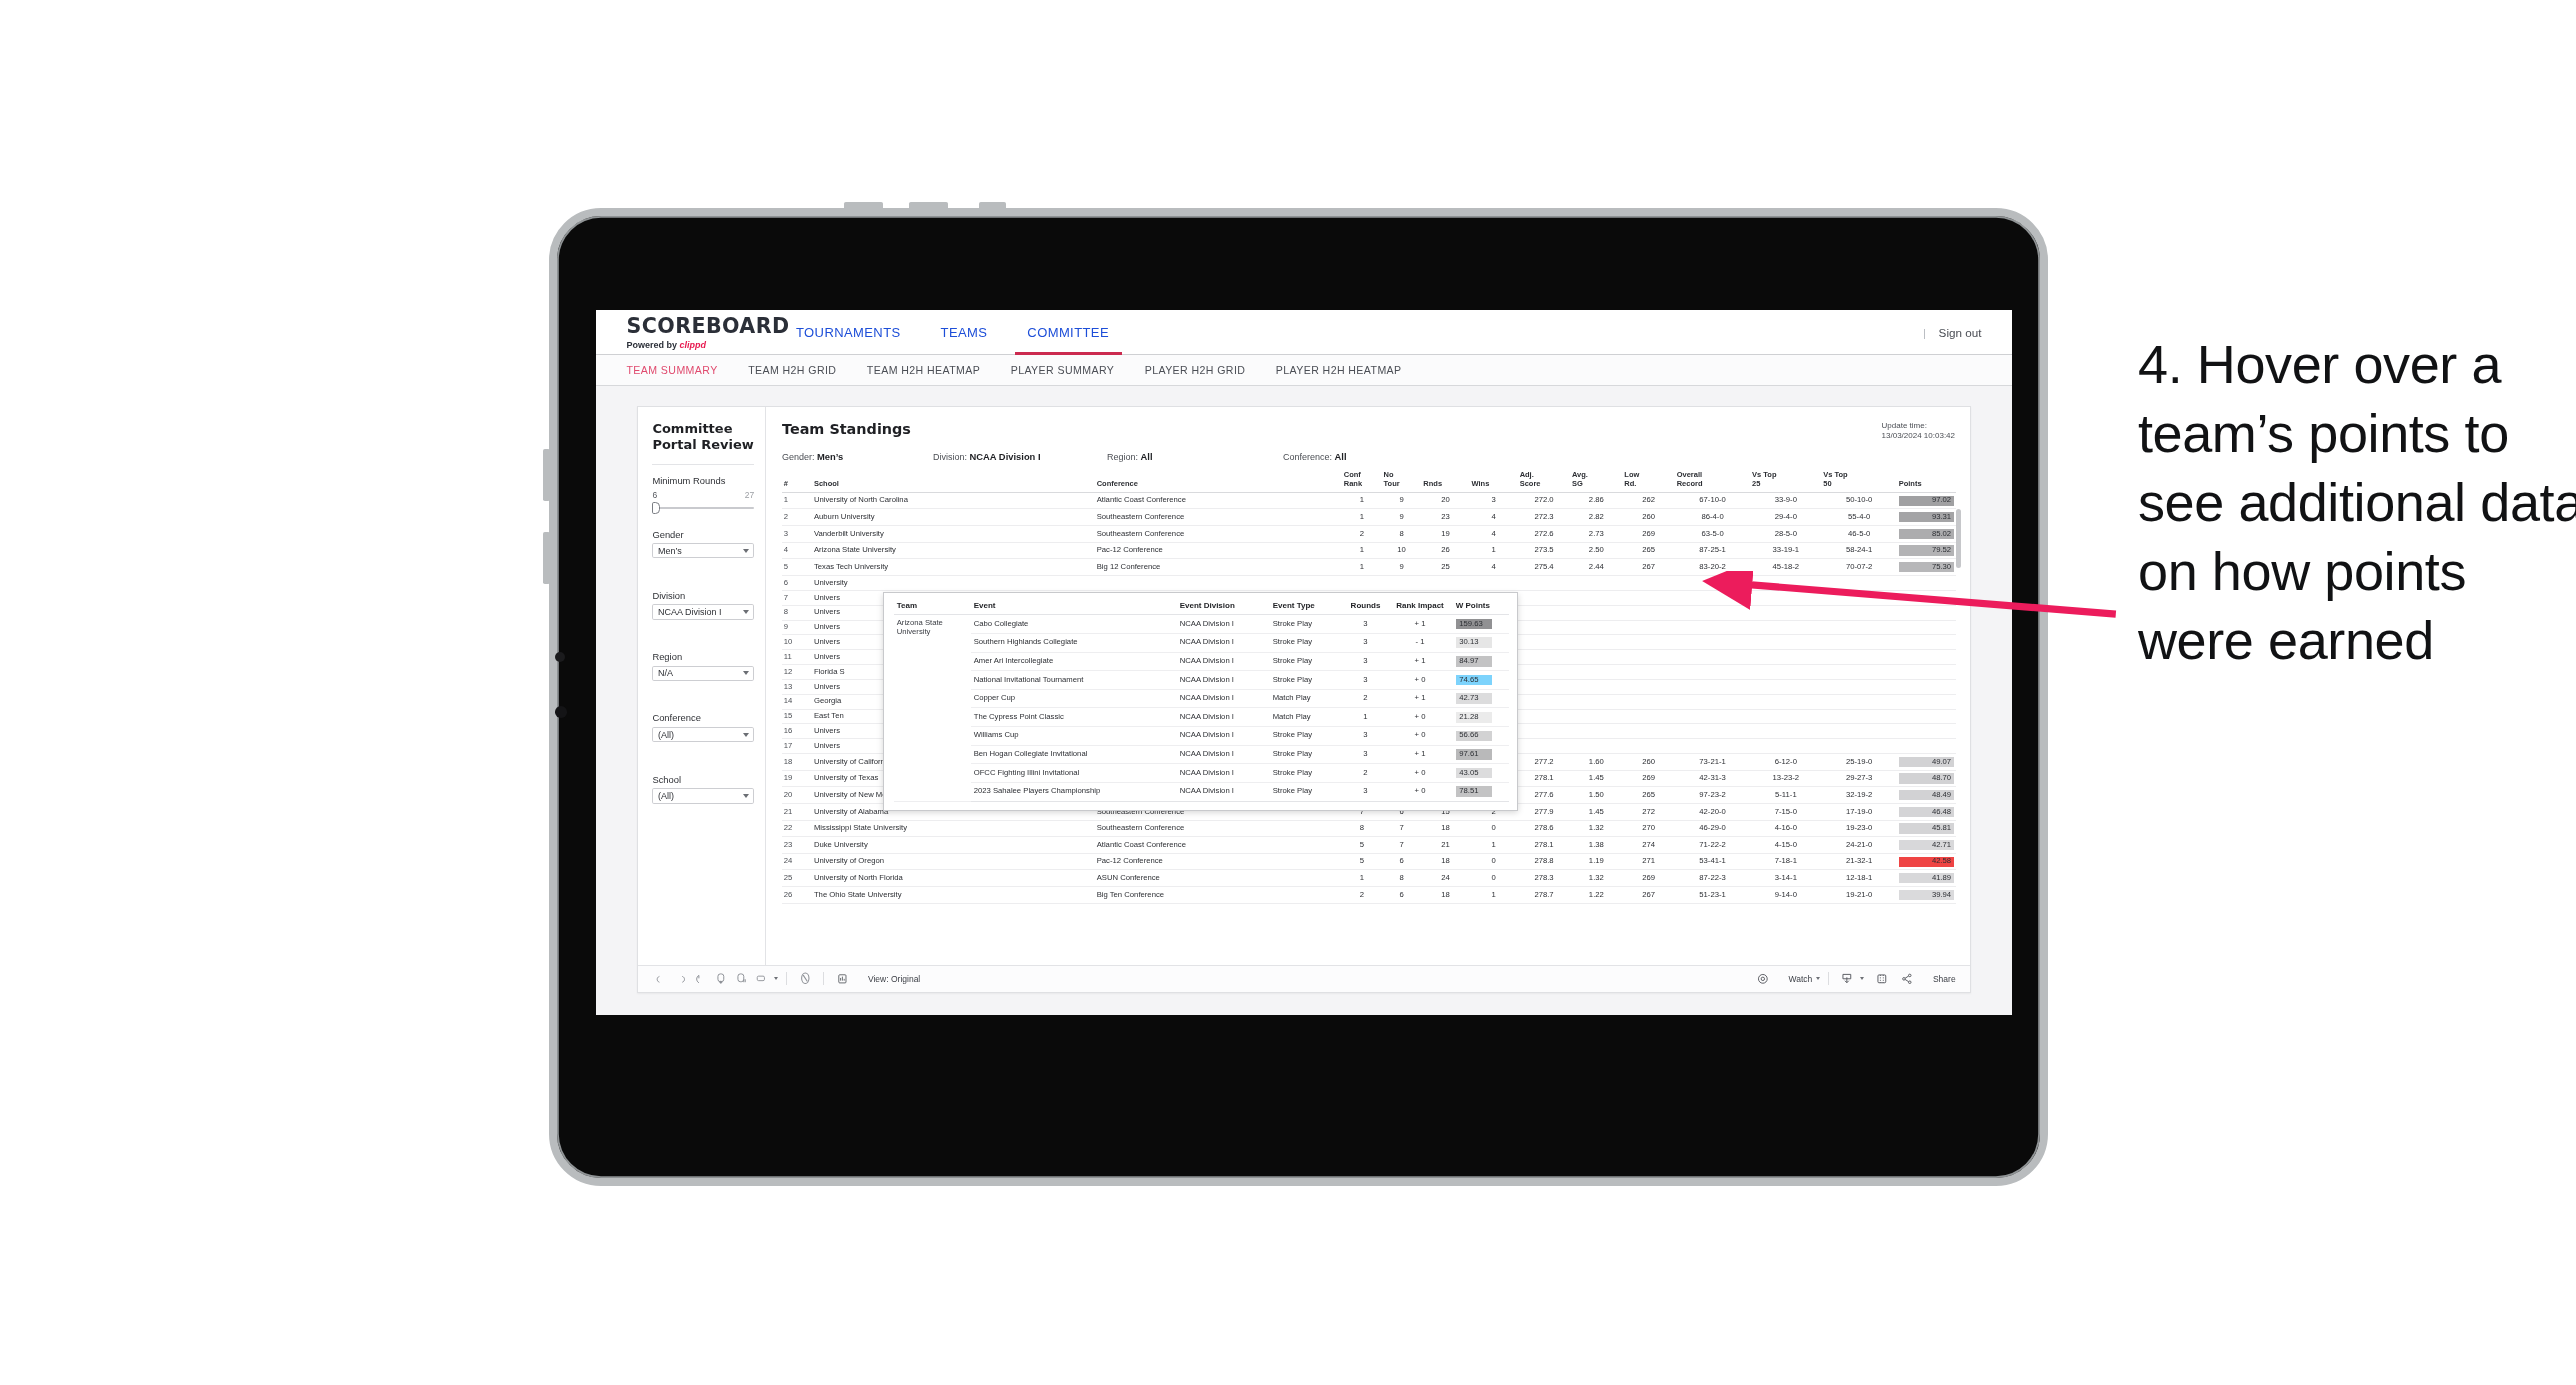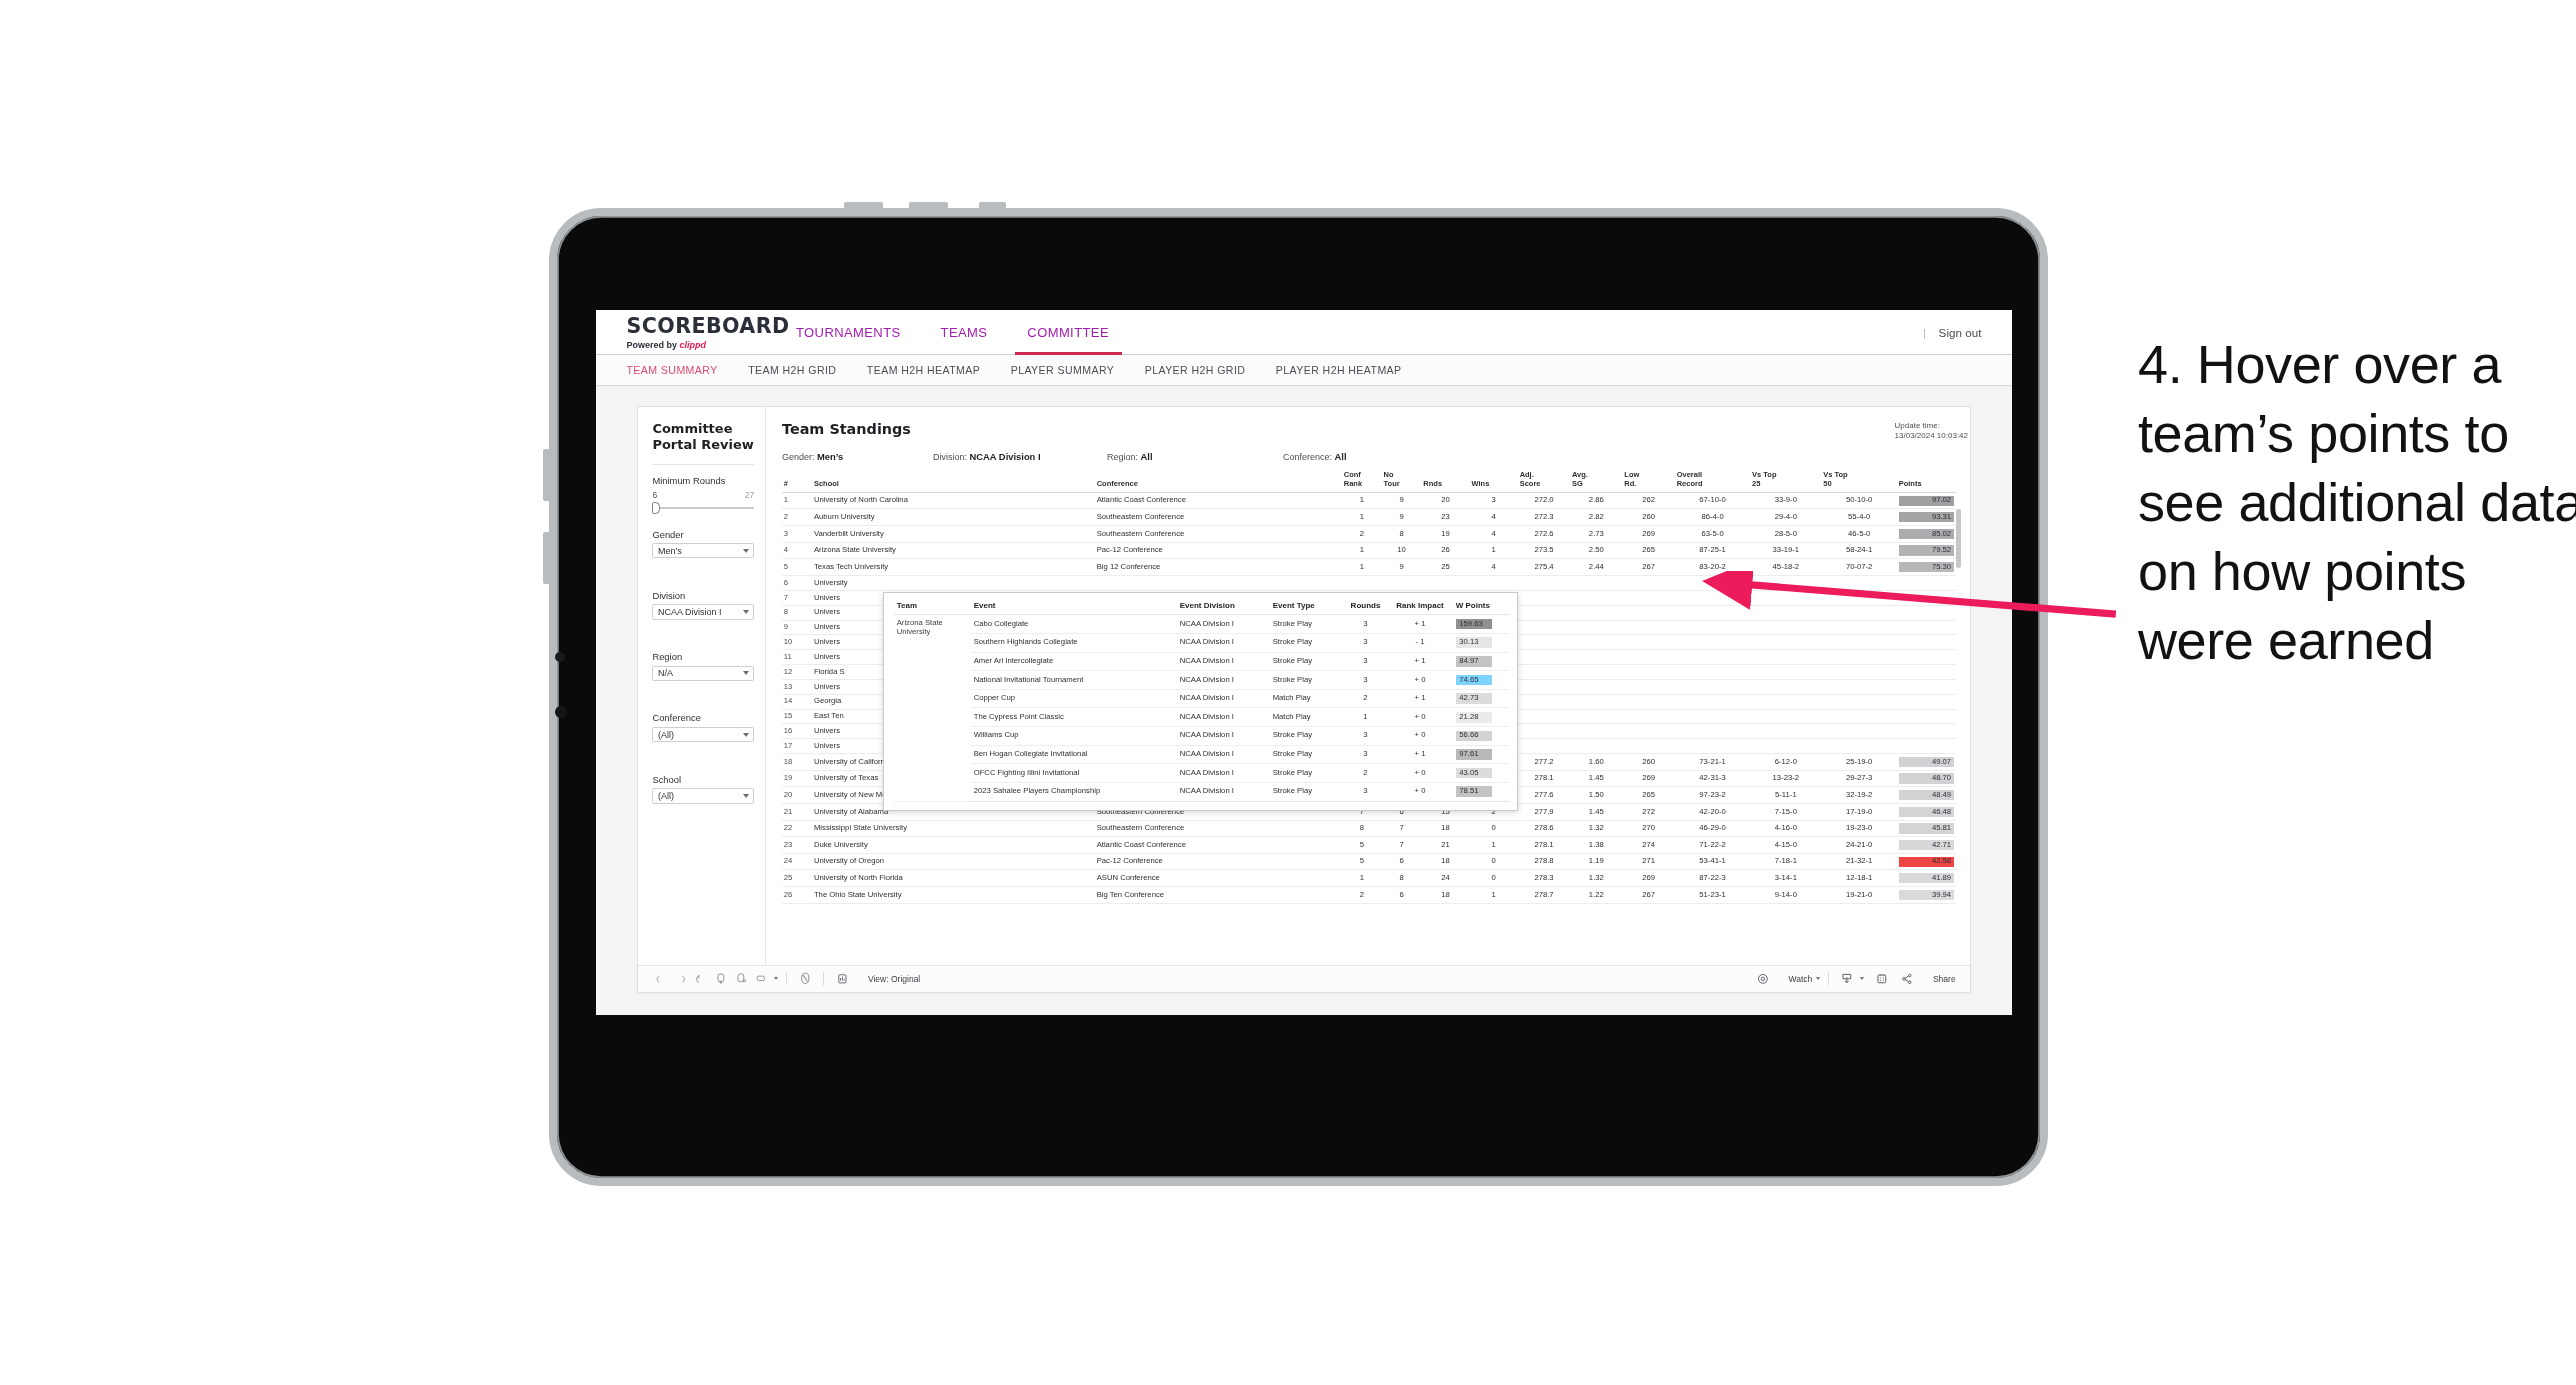--- a/index.html
+++ b/index.html
@@ -53,21 +53,21 @@
     font-family: "DejaVu Sans", sans-serif;
     font-weight: 700; font-size: 20.6px; letter-spacing: 0.4px;
     color: #2b2f38; line-height: 1;
   }
   .logo-sub { font-size: 9px; color: #2b2f38; margin-top: 2.7px; font-weight:600; }
   .logo-sub .brand { color: #e8174e; font-weight: 800; font-style: italic; }
 
   .topnav { display: flex; align-items: stretch; }
   .topnav .item {
     display: flex; align-items: center; padding: 0 20px;
-    font-size: 13px; color: #a21caf; letter-spacing: 0.4px;
+    font-size: 13px; color: #1d4ed8; letter-spacing: 0.4px;
     position: relative; white-space: nowrap;
   }
   .topnav .item.active::after {
     content:""; position:absolute; left:7.2px; right:7.2px; bottom:-0.9px; height:2.7px;
     background:#cb2a4f;
   }
   .header-right {
     margin-left: auto; display:flex; align-items:center; padding-right: 30.5px;
     font-size: 11.7px; color: #4a4d54; gap: 12.6px;
   }
@@ -119,21 +119,21 @@
   }
   .select .caret {
     margin-left:auto; width:0;height:0;
     border-left:3.1px solid transparent;border-right:3.1px solid transparent;
     border-top:4px solid #6b6e74;
   }
   .spacer-lg { height: 17px; }
 
   
   .main { flex:1; min-width:0; padding: 14.4px 0 0 0; position:relative; }
-  .main-head { display:flex; align-items:flex-start; padding: 0 2px 0 16px; }
+  .main-head { display:flex; align-items:flex-start; padding: 0 15px 0 16px; }
   .main-title { font-size:14.4px; font-weight:700; color:#1f2024; font-family:"DejaVu Sans", sans-serif;}
   .update { margin-left:auto; text-align:left; font-size:8px; color:#4b4e54; line-height:1.3; }
   .filters-line {
     display:flex; padding: 9px 14.4px 0 16px; font-size:9px; color:#4b4e54; gap: 0;
   }
   .filters-line .fl { white-space:nowrap; }
   .filters-line .fl b { color:#1f2024; font-weight:700; font-size:9.4px; }
   .fl1 { width: 151px; } .fl2 { width: 174px; } .fl3 { width: 176px; }
 
   

